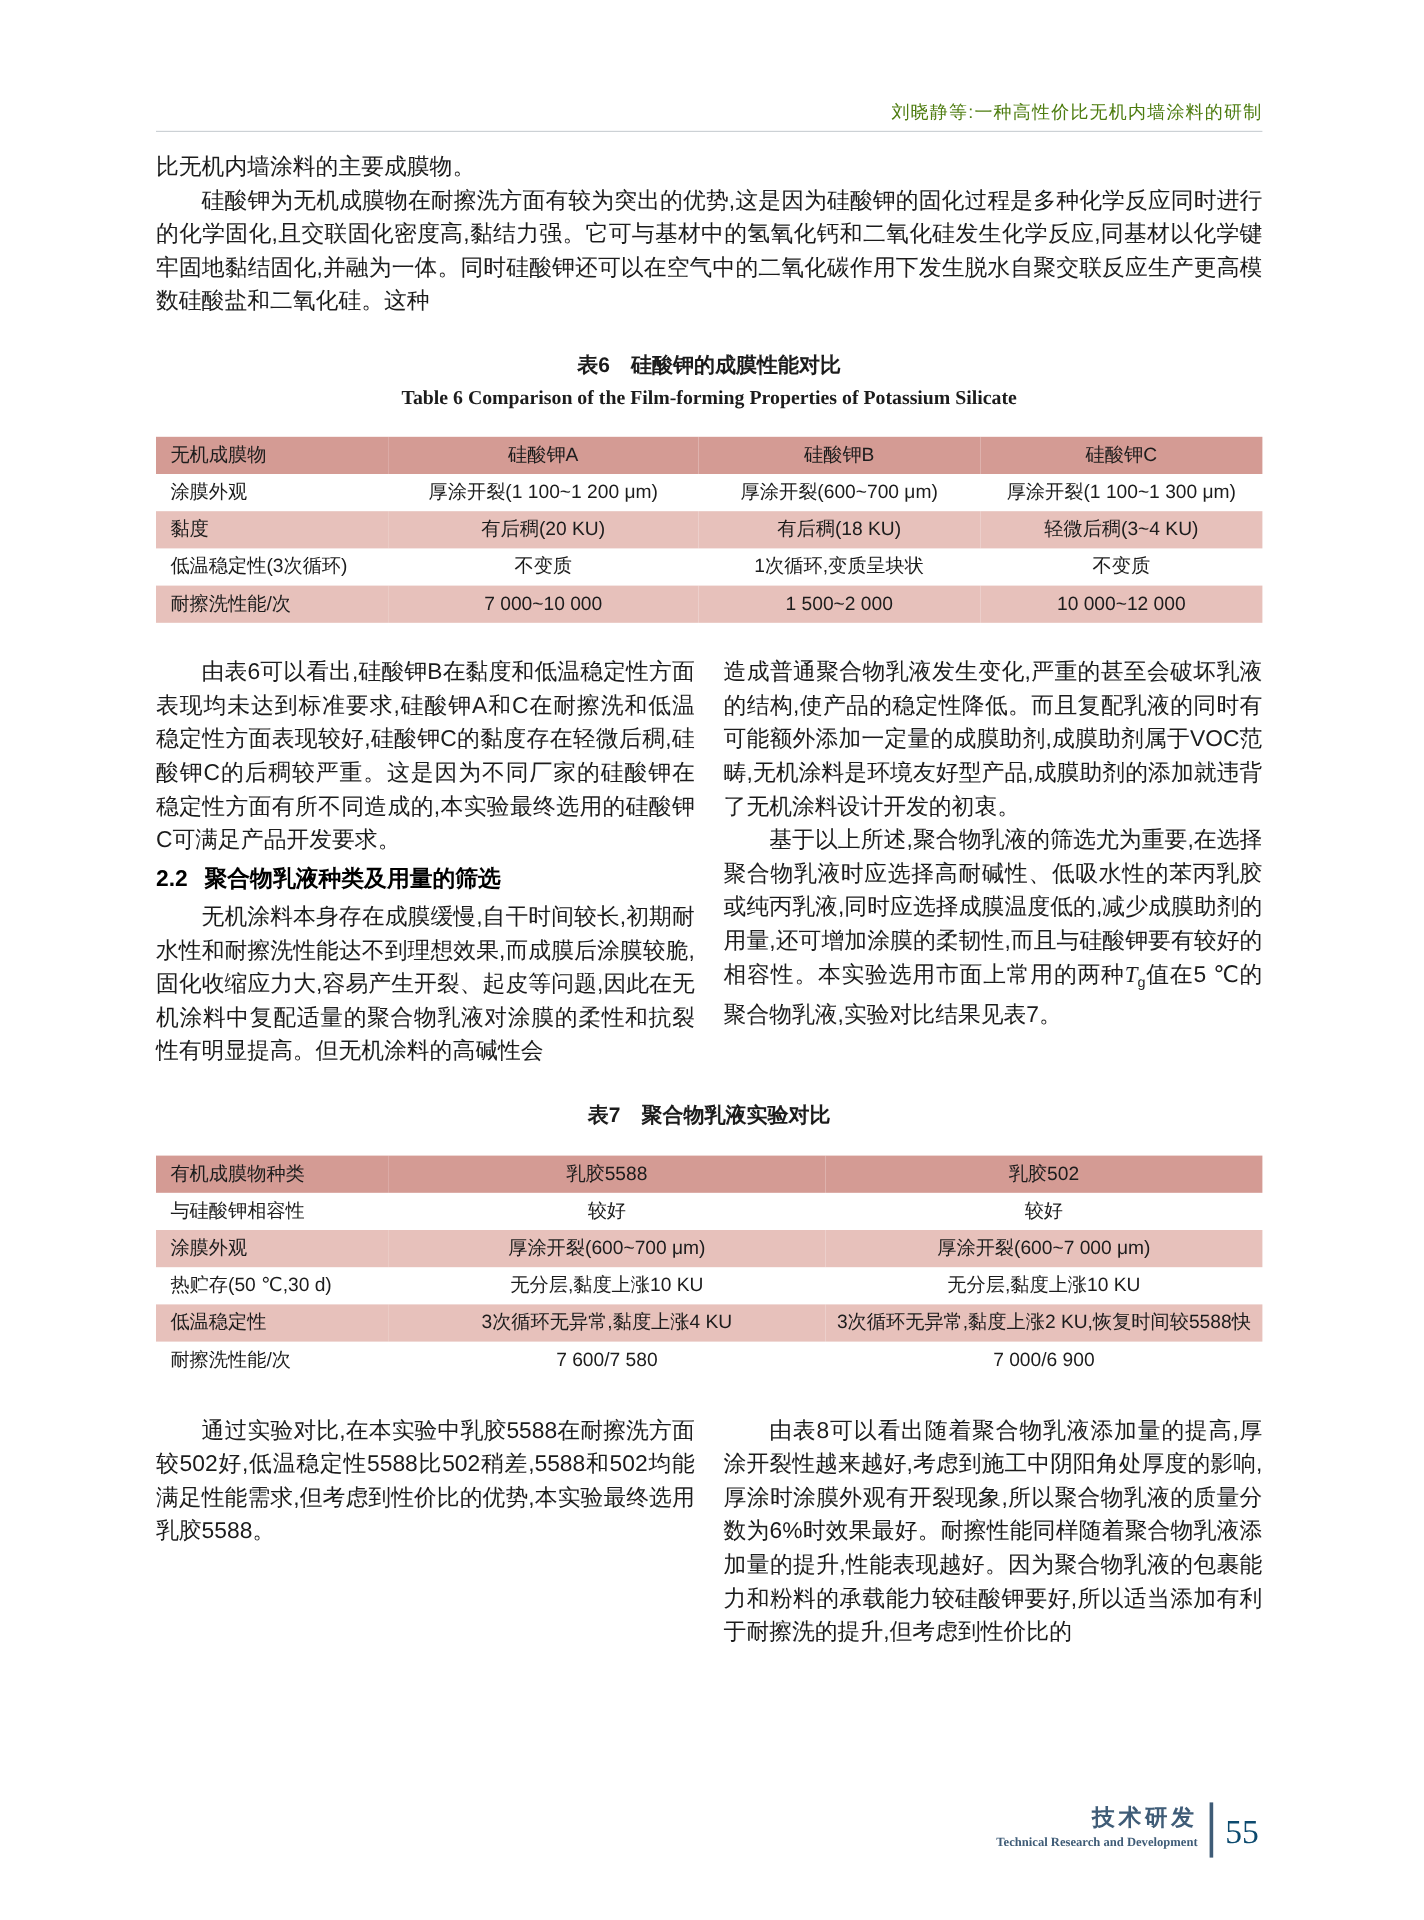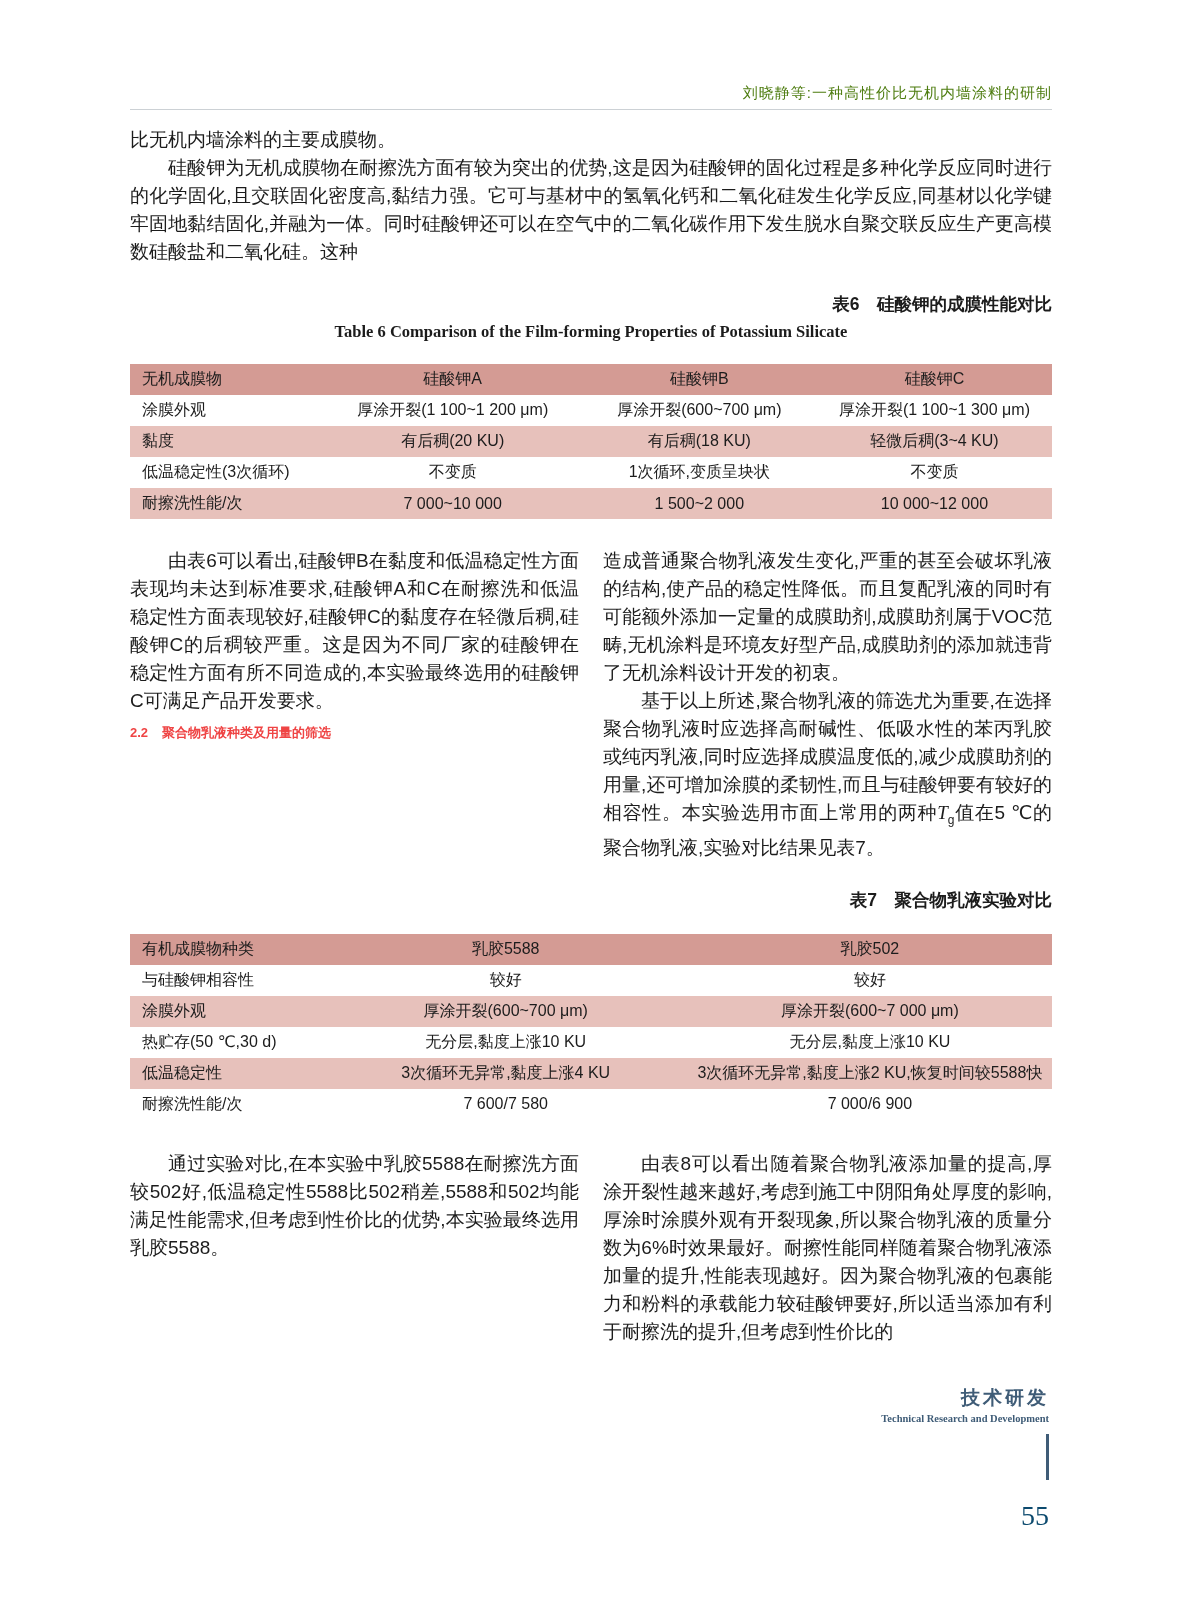--- a/index.html
+++ b/index.html
@@ -30,48 +30,47 @@
   .b2 { margin-top:28px; }
   .b3 { margin-top:30px; }
   .col { flex:1; font-size:19px; line-height:28px; text-align:justify; }
   .col p { margin:0; }
   p.indent { text-indent:2em; }
   sub.tg { font-size:12px; }
   .tgi { font-style:italic; font-family:"Liberation Serif","DejaVu Serif",serif; }
 
   
   .sec-heading {
-    color:#ef4444;
+    color:#000000;
     font-weight:bold;
-    font-size:13px;
+    font-size:19px;
     margin:3px 0 3px 0;
     line-height:30px;
     text-align:left;
   }
   .sec-heading .sec-num { margin-right:14px; }
 
   
   .table-block { margin-top:24px; }
-  .tbl-title-cn { text-align:right; font-weight:bold; font-size:17.5px; line-height:28px; }
+  .tbl-title-cn { text-align:center; font-weight:bold; font-size:17.5px; line-height:28px; }
   .tbl-title-en {
     text-align:center; font-weight:bold; font-size:16.5px; line-height:24px;
     font-family:"Liberation Serif","DejaVu Serif",serif; margin-top:2px;
   }
   table.data { width:100%; border-collapse:collapse; margin-top:20px; font-size:16px; }
   table.data td { height:29px; padding:1px 6px; text-align:center; font-weight:normal; }
   table.data td.rowhead { text-align:left; padding-left:12px; }
   tr.head-row { background:#d49b94; }
   tr.shade { background:#e7c1bb; }
 
   
   .footer {
-    position:absolute; right:138px; bottom:68px;
-    display:flex; align-items:flex-end; gap:10px;
+    position:absolute; right:138px; bottom:52px;
+    display:flex; align-items:flex-start; gap:10px;
     color:#3f5c77;
-    flex-direction:column;
   }
   .footer-text { text-align:right; }
   .footer-cn { font-size:19px; font-weight:bold; letter-spacing:3px; }
   .footer-en {
     font-size:10.5px; font-weight:bold; white-space:nowrap; margin-top:2px;
     font-family:"Liberation Serif","DejaVu Serif",serif;
   }
   .footer-bar { width:3px; height:46px; background:#3f5c77; }
   .footer-page {
     font-size:28px; color:#0c4a6e;
@@ -139,20 +138,21 @@
           </tbody>
       </table>
     </div>
 
     <div class="two-col b2">
       <div class="col">
         <p class="indent">由表6可以看出,硅酸钾B在黏度和低温稳定性方面表现均未达到标准要求,硅酸钾A和C在耐擦洗和低温稳定性方面表现较好,硅酸钾C的黏度存在轻微后稠,硅酸钾C的后稠较严重。这是因为不同厂家的硅酸钾在稳定性方面有所不同造成的,本实验最终选用的硅酸钾C可满足产品开发要求。</p>
         <div class="sec-heading">
           <span class="sec-num">2.2</span><span>聚合物乳液种类及用量的筛选</span>
         </div>
+        <p class="indent">无机涂料本身存在成膜缓慢,自干时间较长,初期耐水性和耐擦洗性能达不到理想效果,而成膜后涂膜较脆,固化收缩应力大,容易产生开裂、起皮等问题,因此在无机涂料中复配适量的聚合物乳液对涂膜的柔性和抗裂性有明显提高。但无机涂料的高碱性会</p>
       </div>
       <div class="col">
         <p>造成普通聚合物乳液发生变化,严重的甚至会破坏乳液的结构,使产品的稳定性降低。而且复配乳液的同时有可能额外添加一定量的成膜助剂,成膜助剂属于VOC范畴,无机涂料是环境友好型产品,成膜助剂的添加就违背了无机涂料设计开发的初衷。</p>
         <p class="indent"><span>基于以上所述,聚合物乳液的筛选尤为重要,在选择聚合物乳液时应选择高耐碱性、低吸水性的苯丙乳胶或纯丙乳液,同时应选择成膜温度低的,减少成膜助剂的用量,还可增加涂膜的柔韧性,而且与硅酸钾要有较好的相容性。本实验选用市面上常用的两种</span><span class="tgi">T</span><sub class="tg">g</sub><span>值在5 ℃的聚合物乳液,实验对比结果见表7。</span></p>
       </div>
     </div>
 
     <div class="table-block">
       <div class="tbl-title-cn">表7　聚合物乳液实验对比</div>
       <table class="data">

